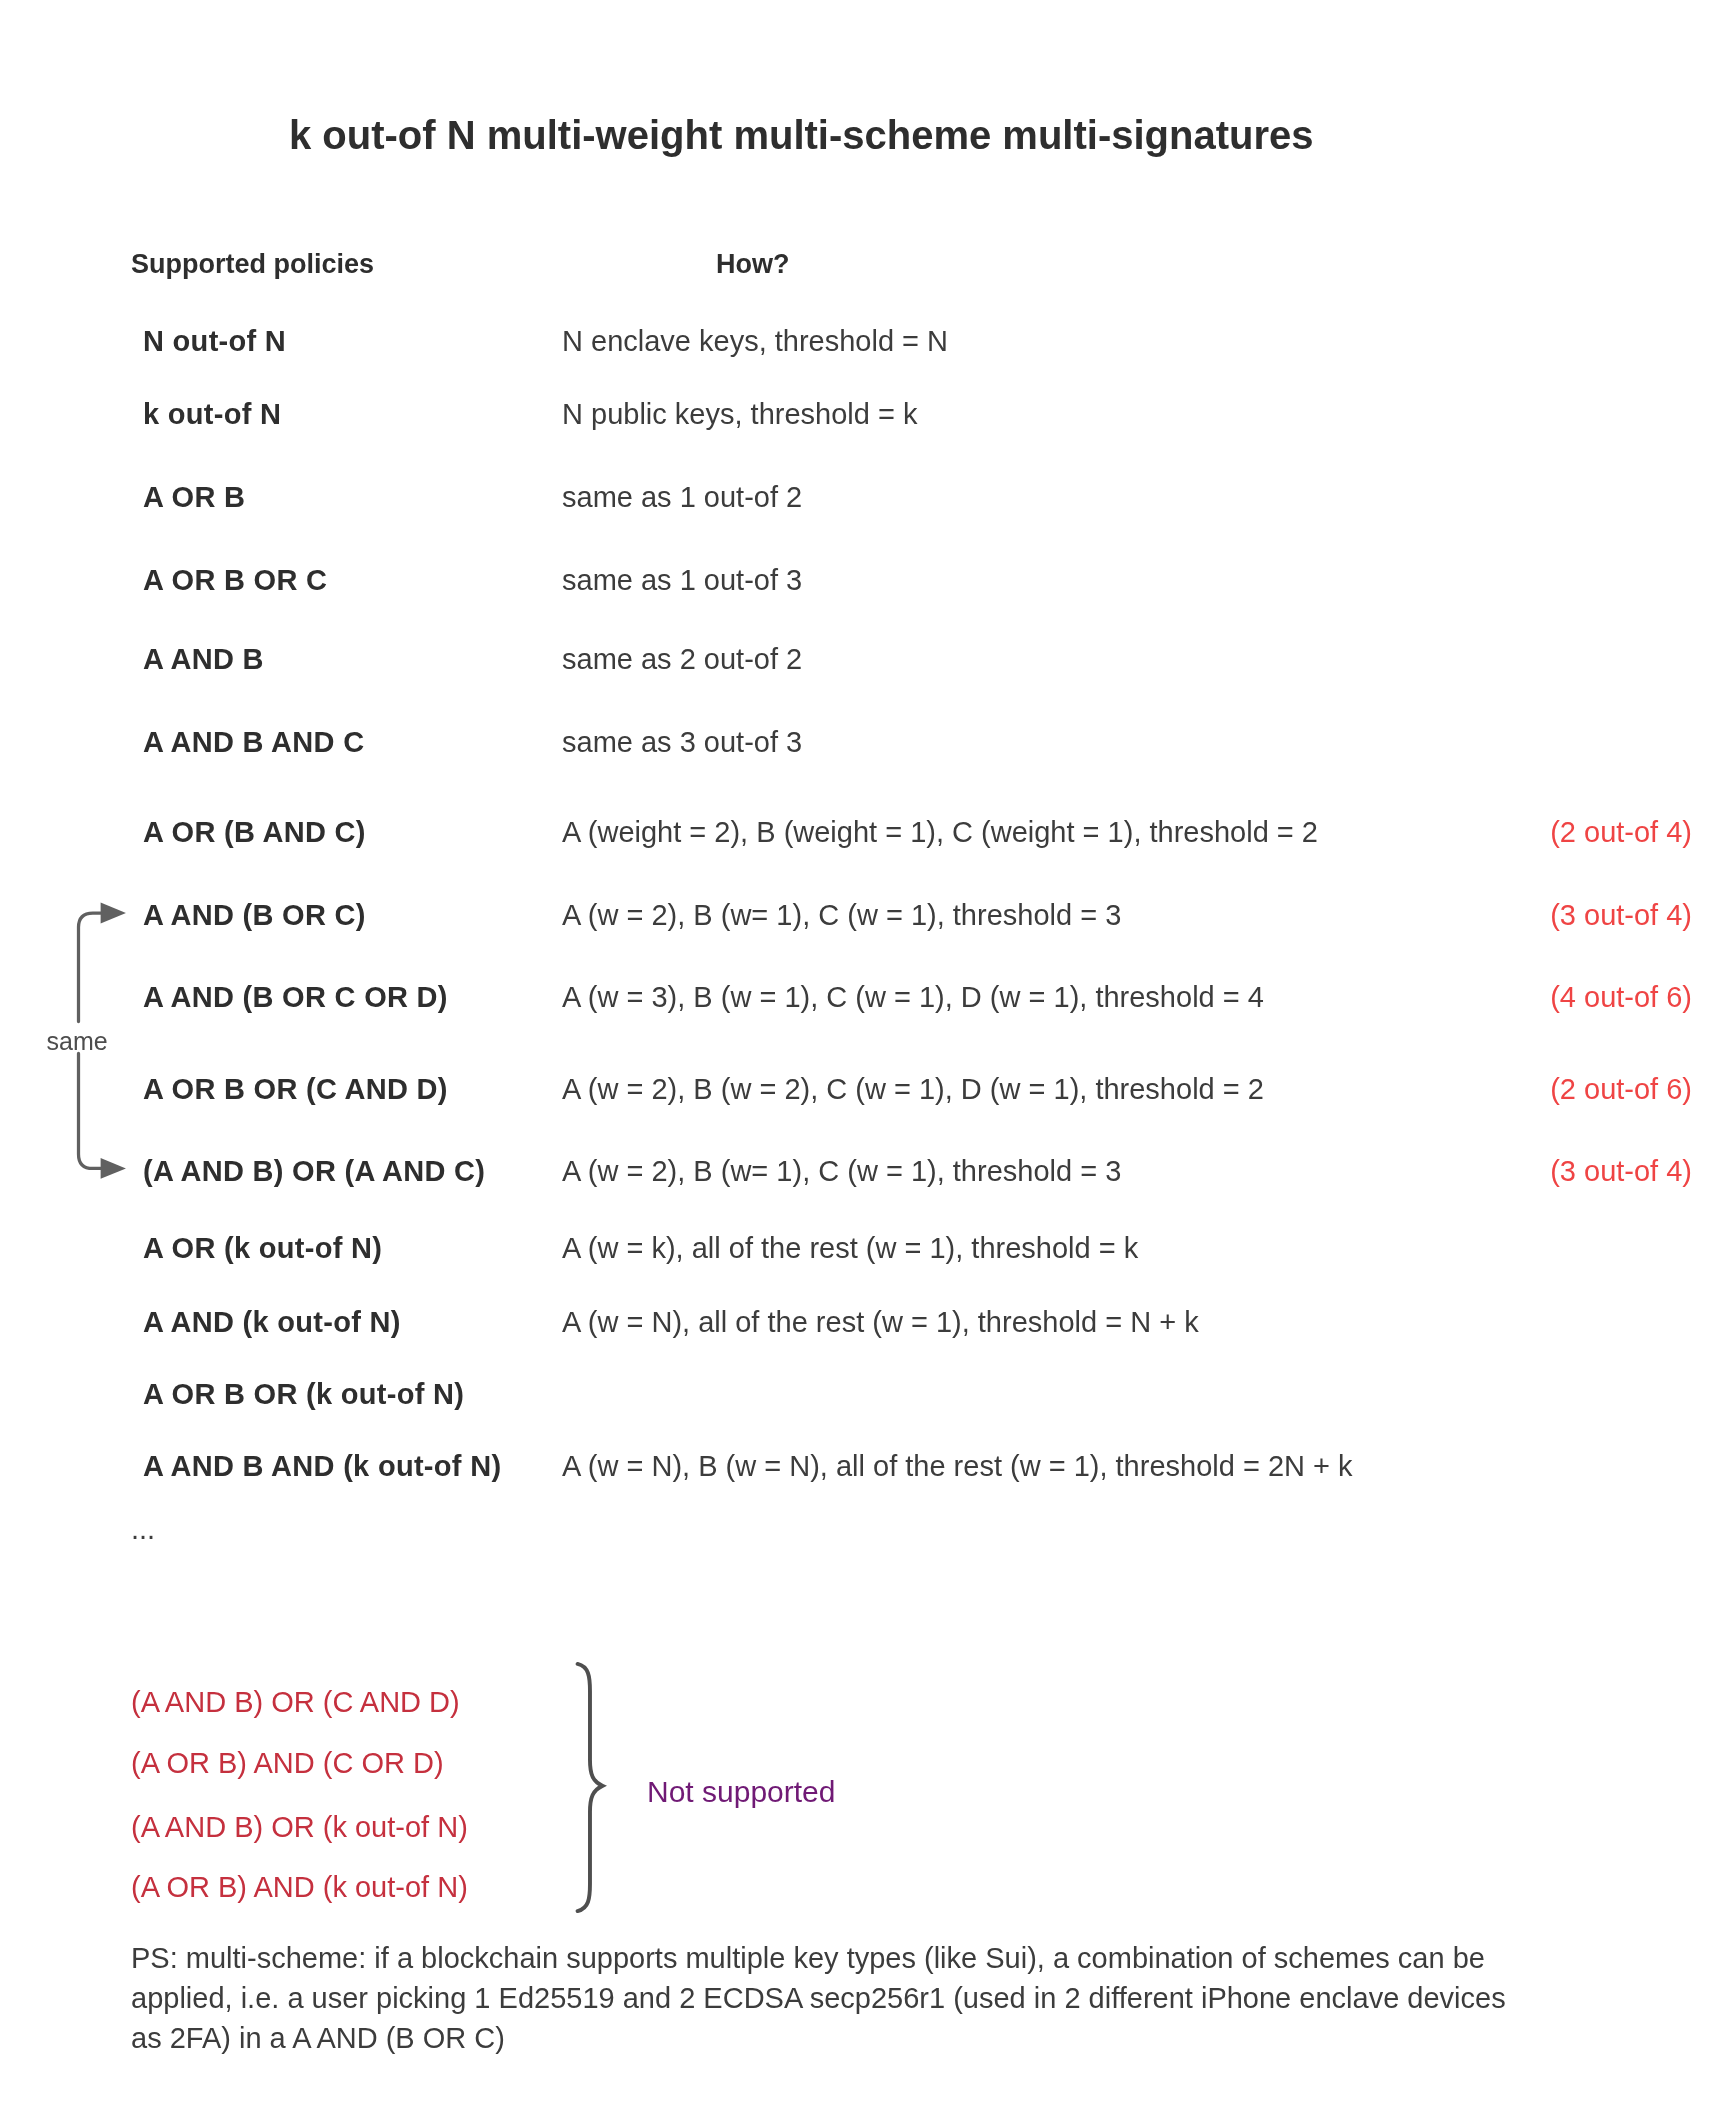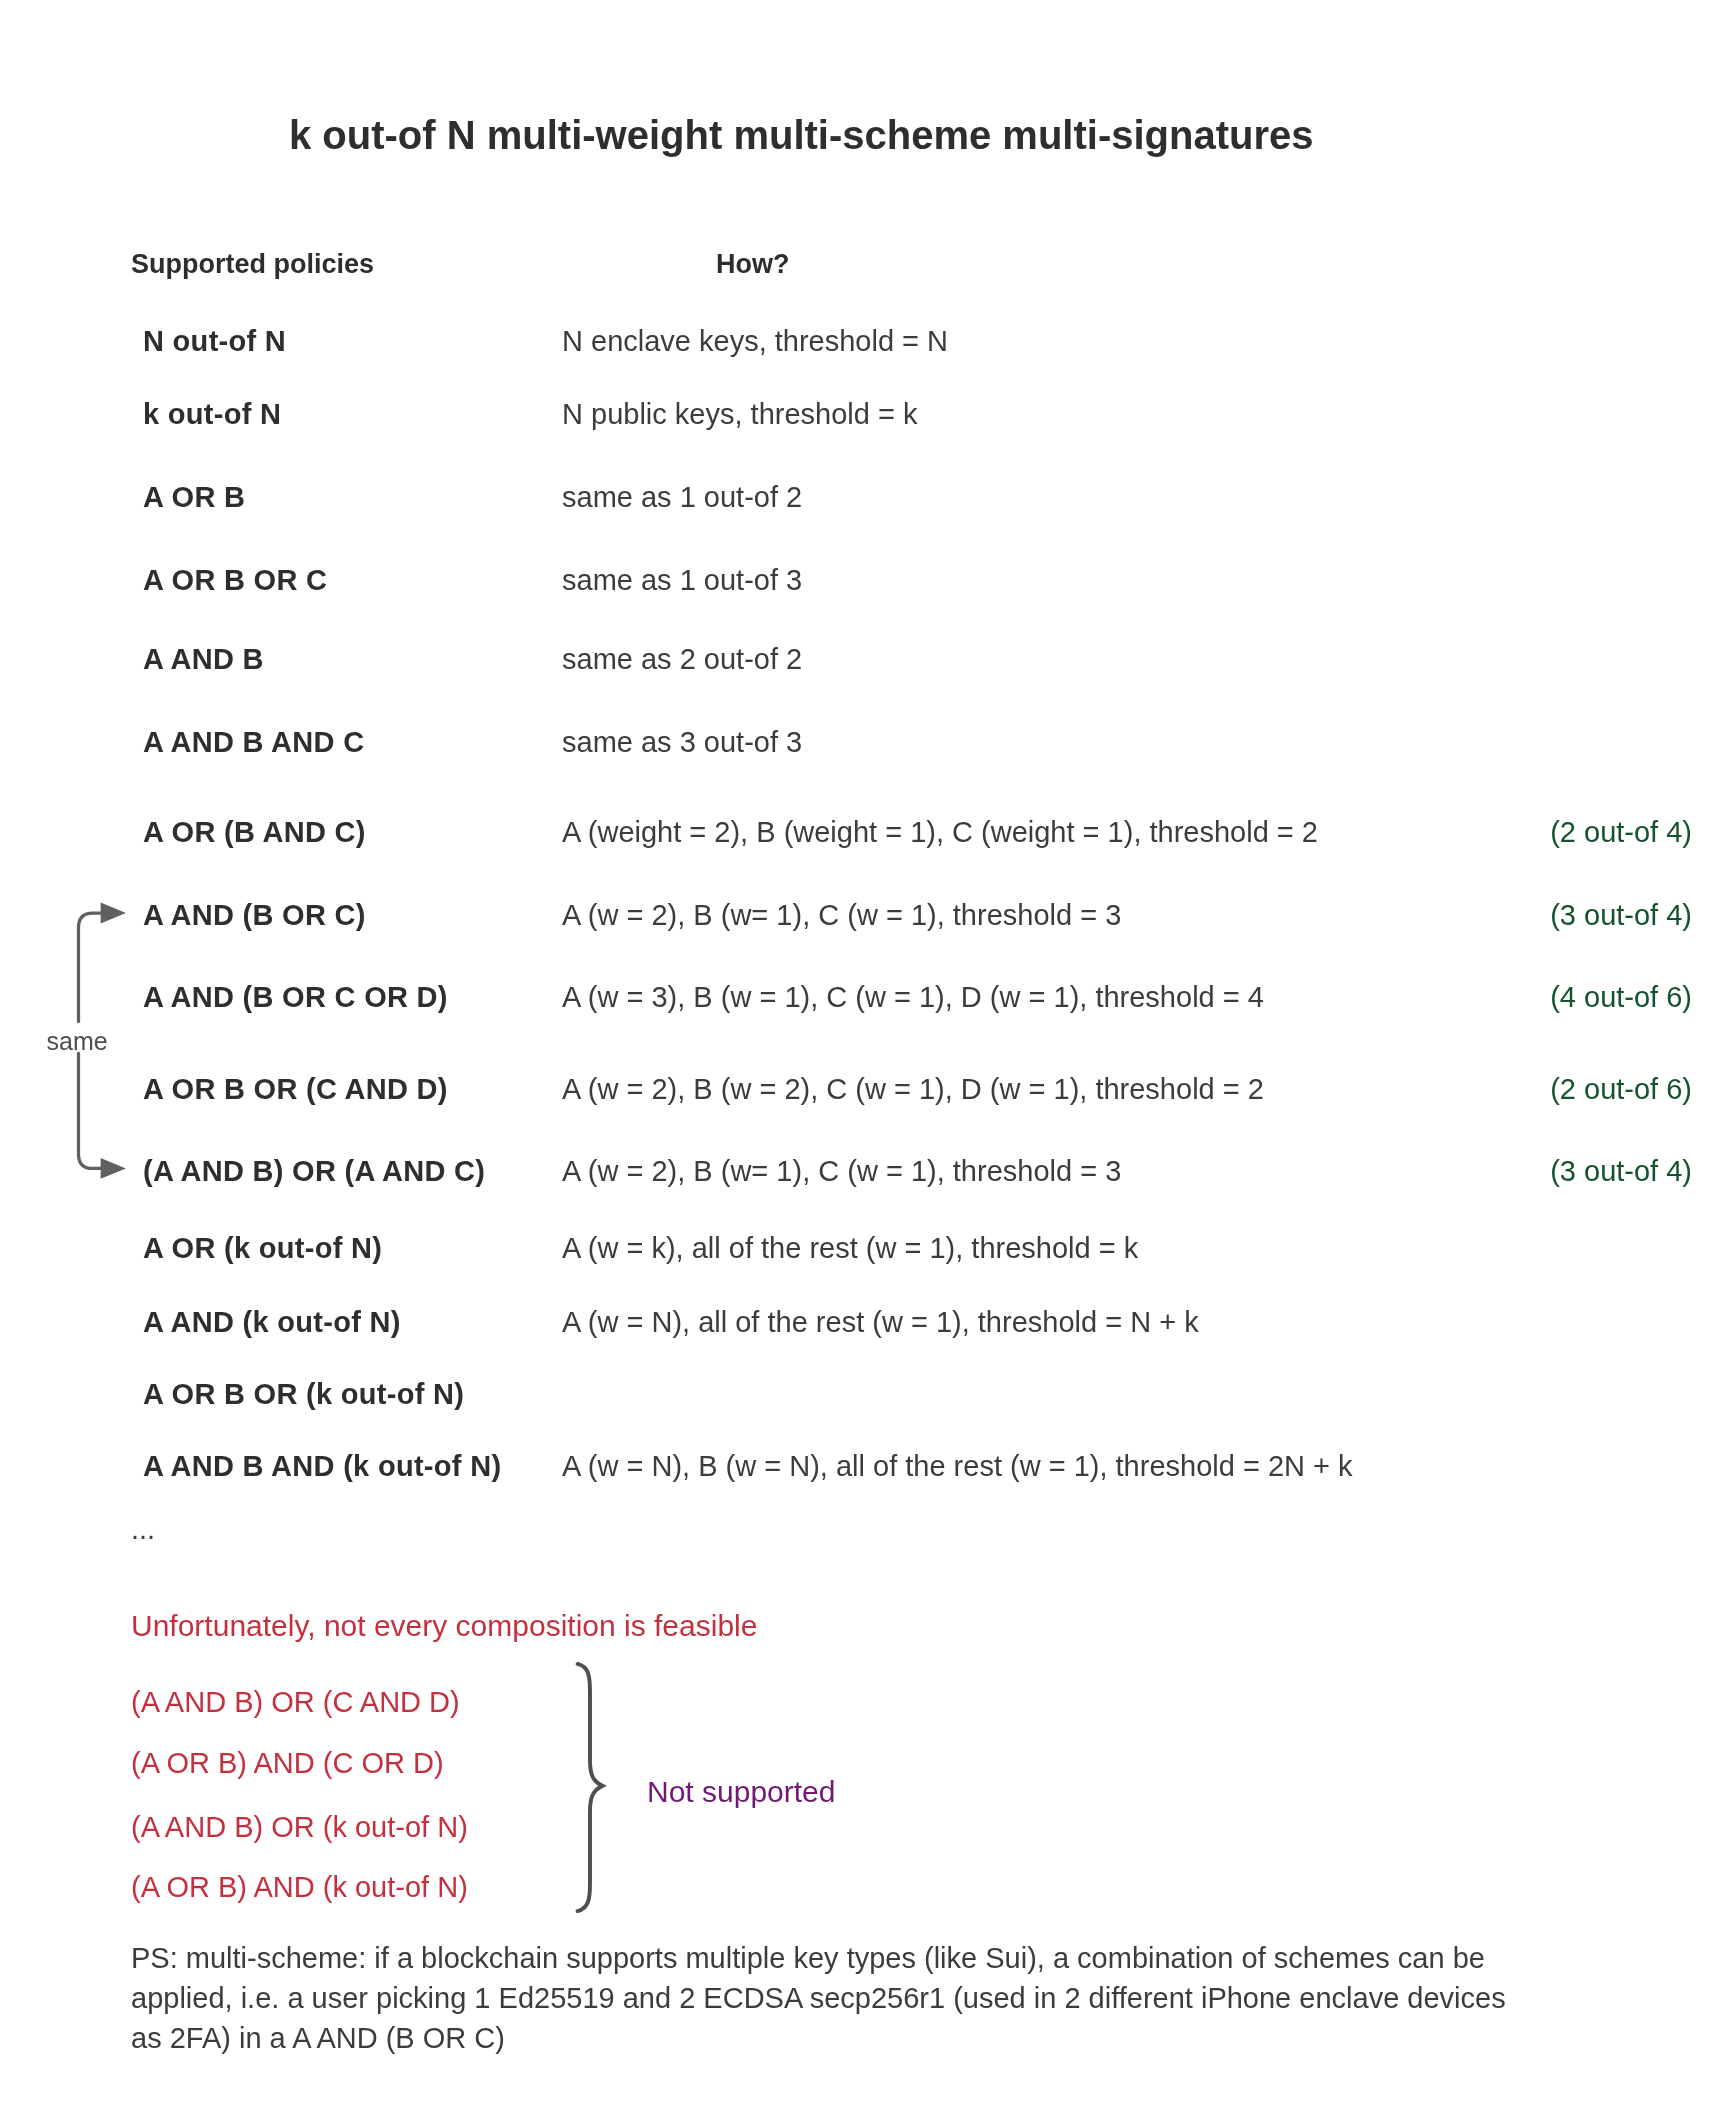--- a/index.html
+++ b/index.html
@@ -16,21 +16,21 @@
     white-space:nowrap;
   }
   .col-headers{position:absolute;left:0;top:244px;width:100%;height:40px;line-height:40px;}
   .hdr{position:absolute;font-size:27px;font-weight:700;color:#2e2e2e;white-space:nowrap;}
   .hdr.policy-h{left:131px;}
   .hdr.how-h{left:716px;}
   .row{position:absolute;left:0;width:100%;height:40px;line-height:40px;font-size:29px;}
   .cell{position:absolute;white-space:nowrap;}
   .policy{left:131px;font-weight:700;color:#2e2e2e;letter-spacing:0.3px;margin-left:12px;}
   .how{left:562px;color:#3c3c3c;}
-  .note{right:38px;color:#14532d;margin-left:8px;}
+  .note{right:38px;color:#ef4444;margin-left:8px;}
   .same-label{
     position:absolute;left:19.6px;top:1023px;width:115px;height:37px;
     text-align:center;font-size:25px;line-height:37px;color:#4d4d4d;
   }
   .red-heading{
     position:absolute;left:131px;top:1604px;height:43px;line-height:43px;
     font-size:30px;color:#c5303e;white-space:nowrap;
   }
   .red-item{
     position:absolute;left:131px;height:40px;line-height:40px;
@@ -128,21 +128,20 @@
   <div class="ellipsis-row">...</div>
 
   <svg style="left:59px;top:893px" width="78" height="300" viewBox="0 0 120 460">
     <path d="M 30 197 L 30 52 Q 30 30 52 30 L 64 30" fill="none" stroke="#606060" stroke-width="5" stroke-linecap="round"></path>
     <polygon points="64,14 103,30 64,46" fill="#606060"></polygon>
     <path d="M 30 246 L 30 401 Q 30 423 52 423 L 64 423" fill="none" stroke="#606060" stroke-width="5" stroke-linecap="round"></path>
     <polygon points="64,407 103,423 64,439" fill="#606060"></polygon>
   </svg>
   <div class="same-label">same</div>
 
-  <div class="red-heading">Unfortunately, not every composition is feasible</div>
 
   <div class="red-item" style="top:1682px">(A AND B) OR (C AND D)</div>
   <div class="red-item" style="top:1743px">(A OR B) AND (C OR D)</div>
   <div class="red-item" style="top:1807px">(A AND B) OR (k out-of N)</div>
   <div class="red-item" style="top:1867px">(A OR B) AND (k out-of N)</div>
 
   <svg style="left:571px;top:1662px" width="36" height="251" viewBox="0 0 55 385">
     <path d="M 10 3 C 27 7 29 22 29 45 L 29 150 C 29 172 33 183 48 190 C 33 197 29 208 29 230 L 29 340 C 29 363 27 378 10 382" fill="none" stroke="#4f4f4f" stroke-width="6" stroke-linecap="round"></path>
   </svg>
   <div class="not-supported">Not supported</div>

